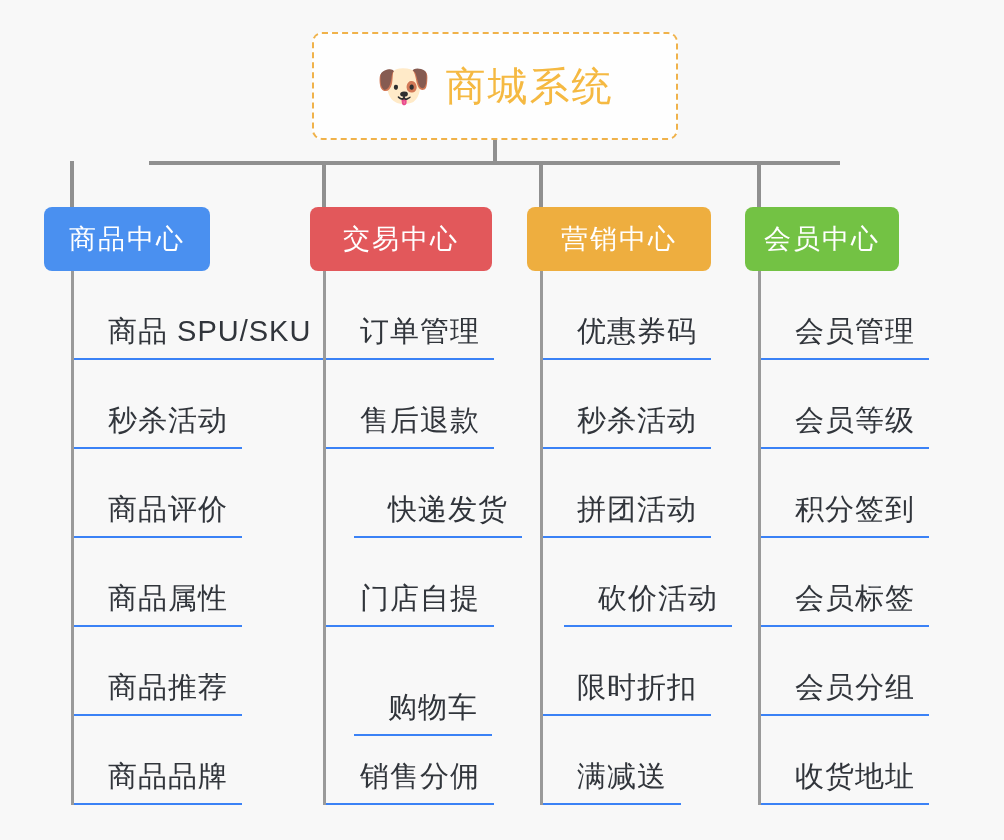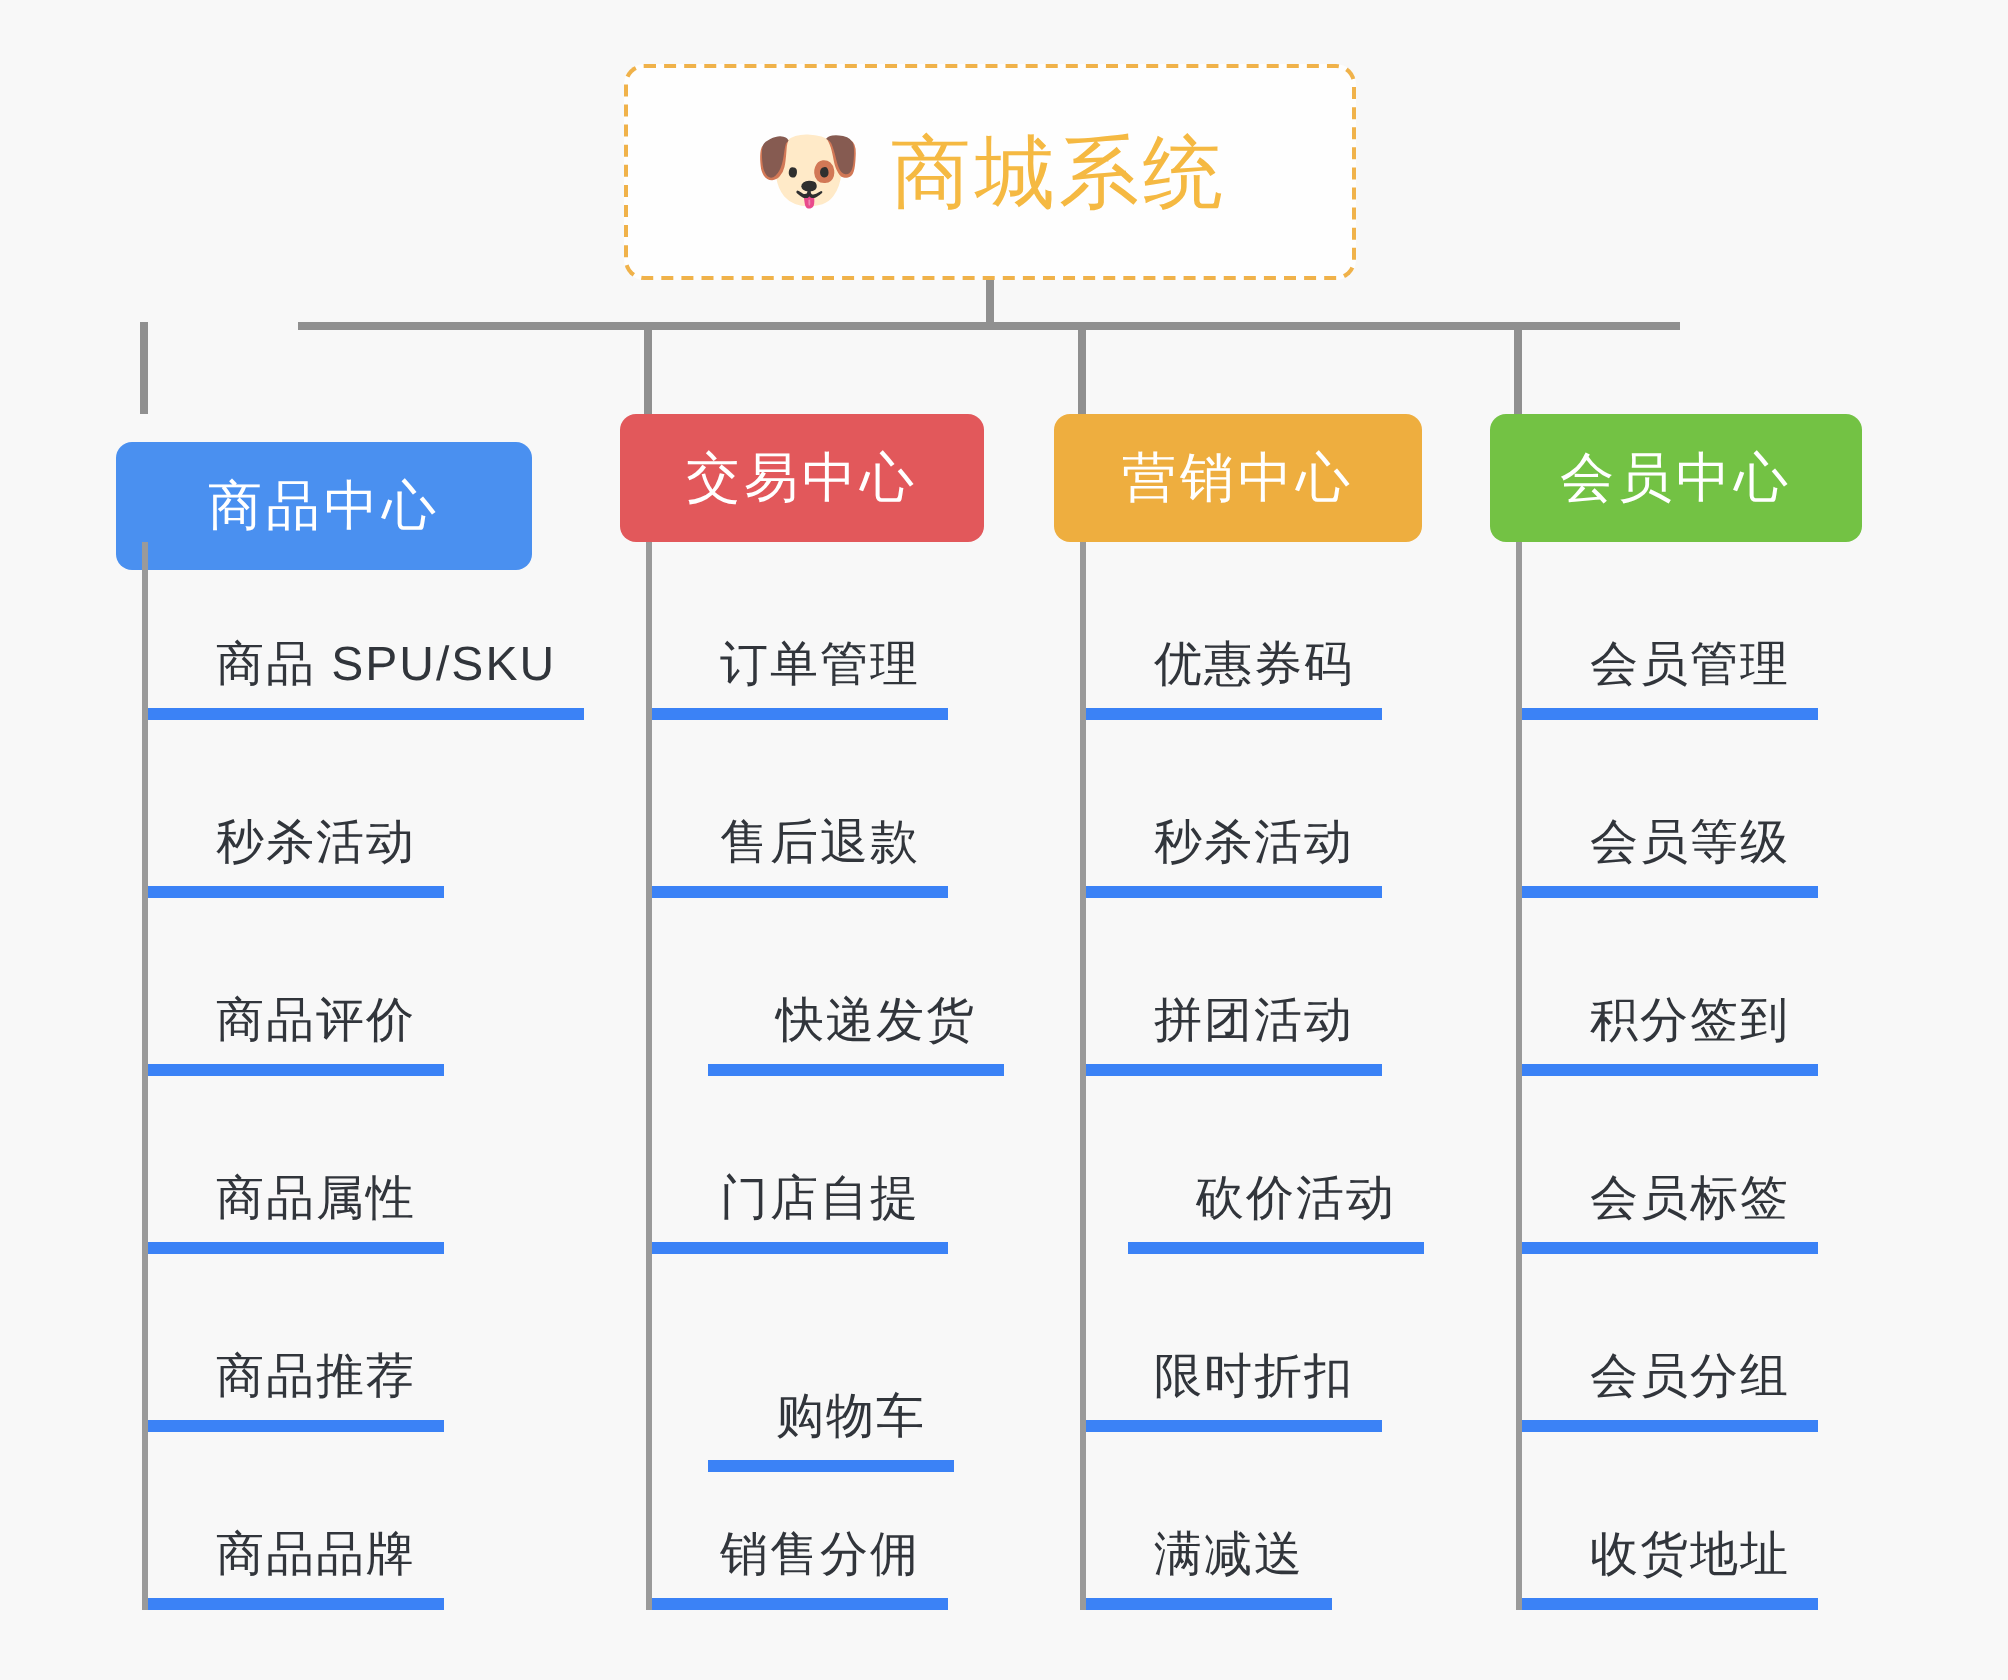--- a/index.html
+++ b/index.html
@@ -101,23 +101,23 @@
   .leaf {
     position: absolute;
     left: 3px;
     height: 89px;
     display: flex;
     align-items: flex-end;
     box-sizing: border-box;
   }
   .leaf-inner {
     display: inline-block;
-    border-bottom: 6px solid #3b82f6;
+    border-bottom: 2px solid #3b82f6;
     padding: 0 14px 6px 34px;
-    font-size: 24px;
+    font-size: 29px;
     color: #31353b;
     white-space: nowrap;
     letter-spacing: 1px;
   }
 </style>
 </head>
 <body>
 
 <div id="canvas">
 
@@ -130,21 +130,21 @@
   <div class="conn conn-bus"></div>
 
   <div id="drops">
       <div class="conn conn-drop" style="left: 70px;"></div>
       <div class="conn conn-drop" style="left: 322px;"></div>
       <div class="conn conn-drop" style="left: 539px;"></div>
       <div class="conn conn-drop" style="left: 757px;"></div>
     </div>
 
   <div id="columns">
-      <div class="cat-head" style="left: 58px; width: 208px; background: rgb(74, 144, 240); margin-top: 14px;">
+      <div class="cat-head" style="left: 44px; width: 166px; background: rgb(74, 144, 240);">
         <span>商品中心</span>
       </div>
       <div class="col-items" style="left: 71px;">
         <div class="col-spine" style="height: 534px; background: rgb(154, 154, 154);"></div>
         <div class="leaf" style="top: 0px;">
           <span class="leaf-inner">商品 SPU/SKU</span>
         </div>
         <div class="leaf" style="top: 89px;">
           <span class="leaf-inner">秒杀活动</span>
         </div>
@@ -202,21 +202,21 @@
         <div class="leaf" style="top: 267px; padding-left: 21px;">
           <span class="leaf-inner">砍价活动</span>
         </div>
         <div class="leaf" style="top: 356px;">
           <span class="leaf-inner">限时折扣</span>
         </div>
         <div class="leaf" style="top: 445px;">
           <span class="leaf-inner">满减送</span>
         </div>
       </div>
-      <div class="cat-head" style="left: 745px; width: 186px; background: rgb(115, 194, 68);">
+      <div class="cat-head" style="left: 745px; width: 154px; background: rgb(115, 194, 68);">
         <span>会员中心</span>
       </div>
       <div class="col-items" style="left: 758px;">
         <div class="col-spine" style="height: 534px; background: rgb(154, 154, 154);"></div>
         <div class="leaf" style="top: 0px; align-items: flex-end;">
           <span class="leaf-inner">会员管理</span>
         </div>
         <div class="leaf" style="top: 89px;">
           <span class="leaf-inner">会员等级</span>
         </div>

